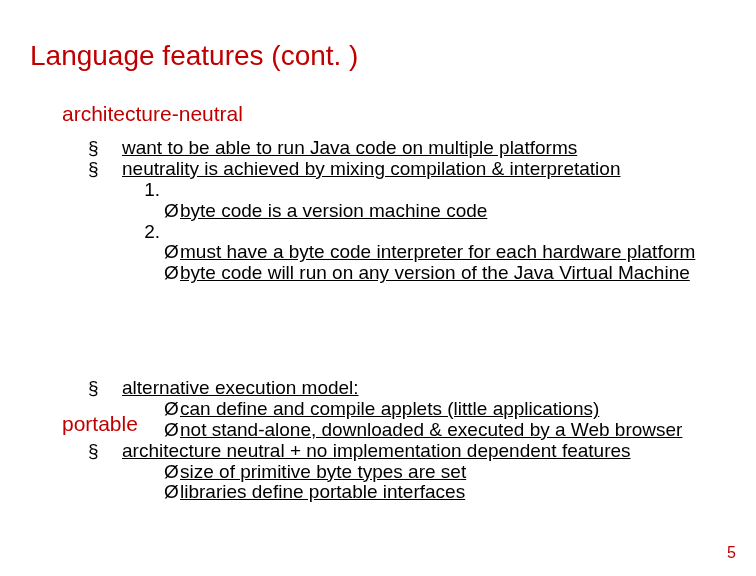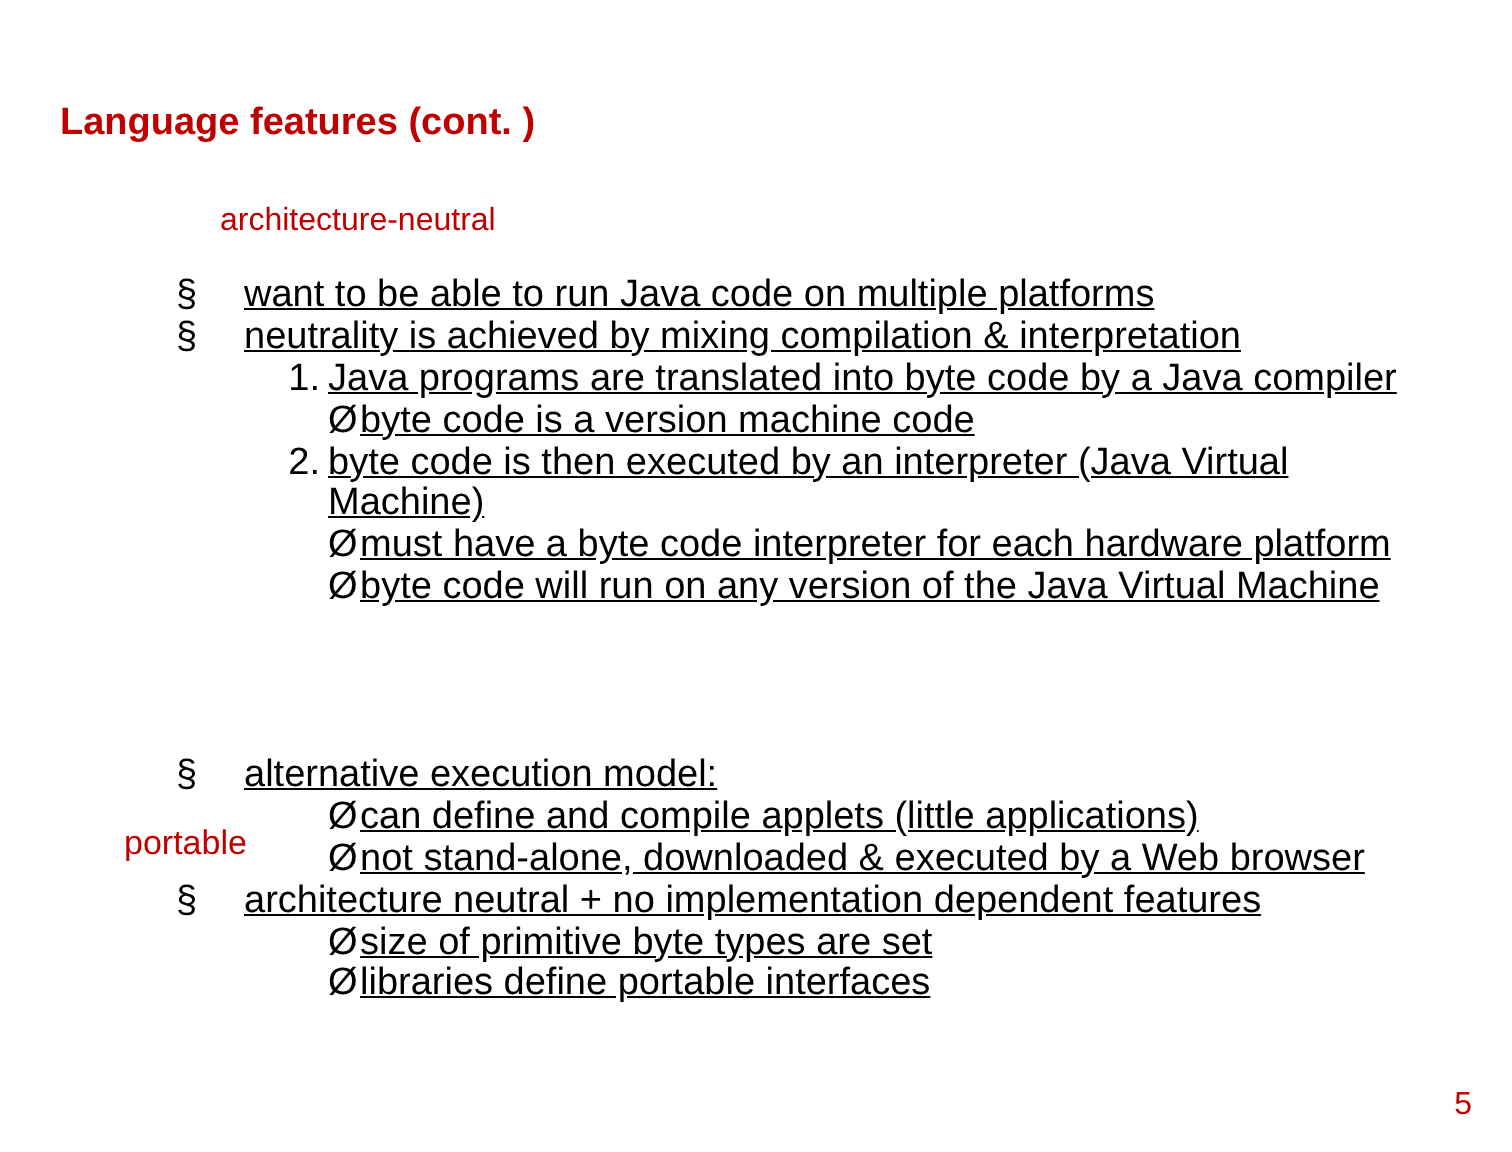--- a/index.html
+++ b/index.html
@@ -14,32 +14,30 @@
   }
   .slide {
     position: relative;
     width: 756px;
     height: 576px;
     box-sizing: border-box;
   }
   .title {
     position: absolute;
     left: 30px;
-    top: 51px;
-    font-size: 19px;
+    top: 40px;
+    font-size: 28px;
     color: #c00000;
-    font-weight: bold;
   }
   .subtitle1 {
     position: absolute;
     left: 62px;
     top: 102px;
-    font-size: 16px;
+    font-size: 21px;
     color: #c00000;
-    margin-left: 48px;
   }
   .block1 {
     position: absolute;
     left: 88px;
     top: 138px;
     width: 612px;
     font-size: 19px;
     line-height: 1.1;
   }
   .block2 {
@@ -47,21 +45,21 @@
     left: 88px;
     top: 378px;
     width: 612px;
     font-size: 19px;
     line-height: 1.1;
   }
   .subtitle2 {
     position: absolute;
     left: 62px;
     top: 412px;
-    font-size: 17px;
+    font-size: 21px;
     color: #c00000;
     z-index: 0;
   }
   .row {
     display: flex;
     align-items: flex-start;
   }
   .bul-sq {
     width: 12px;
     flex: none;
@@ -108,29 +106,27 @@
       <span class="gap-sq"></span>
       <span class="txt">want to be able to run Java code on multiple platforms</span>
     </div>
     <div class="row ind1">
       <span class="bul-sq">§</span>
       <span class="gap-sq"></span>
       <span class="txt">neutrality is achieved by mixing compilation &amp; interpretation</span>
     </div>
     <div class="row ind2">
       <span class="bul-num">1.</span>
-      <span class="txt">Java programs are translated into byte code by a Java compiler</span>
     </div>
     <div class="row ind3">
       <span class="bul-arrow">Ø</span>
       <span class="txt">byte code is a version machine code</span>
     </div>
     <div class="row ind2">
       <span class="bul-num">2.</span>
-      <span class="txt">byte code is then executed by an interpreter (Java Virtual Machine)</span>
     </div>
     <div class="row ind3">
       <span class="bul-arrow">Ø</span>
       <span class="txt">must have a byte code interpreter for each hardware platform</span>
     </div>
     <div class="row ind3">
       <span class="bul-arrow">Ø</span>
       <span class="txt">byte code will run on any version of the Java Virtual Machine</span>
     </div>
   </div>

